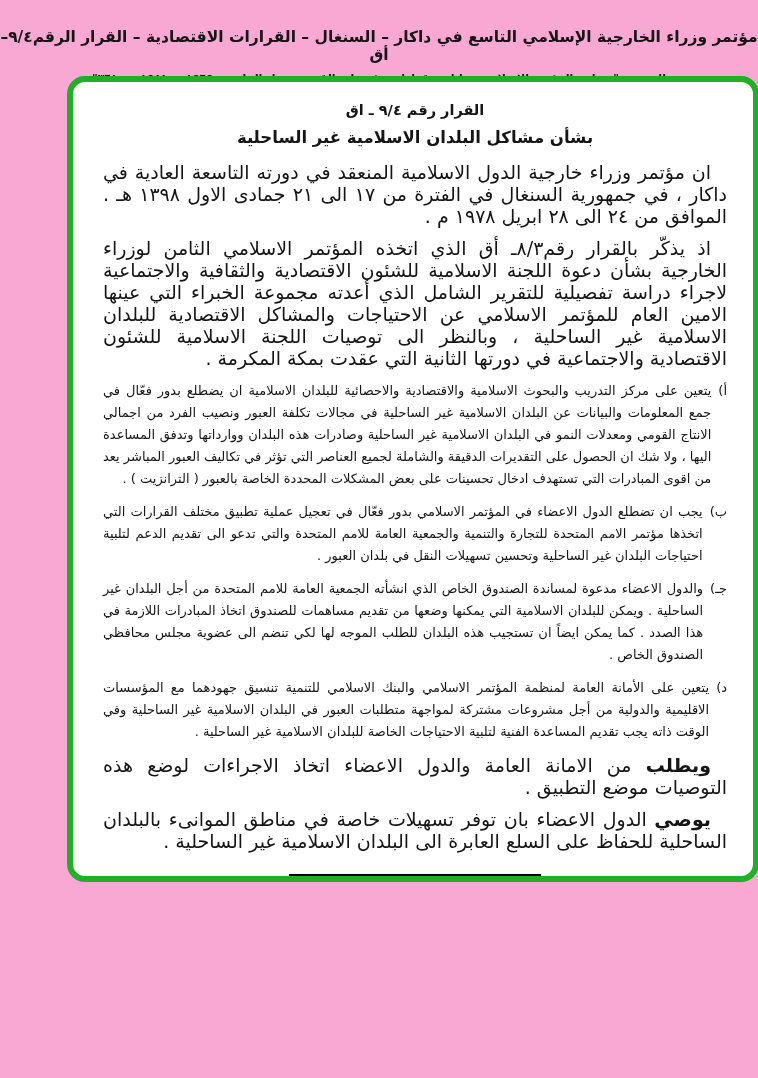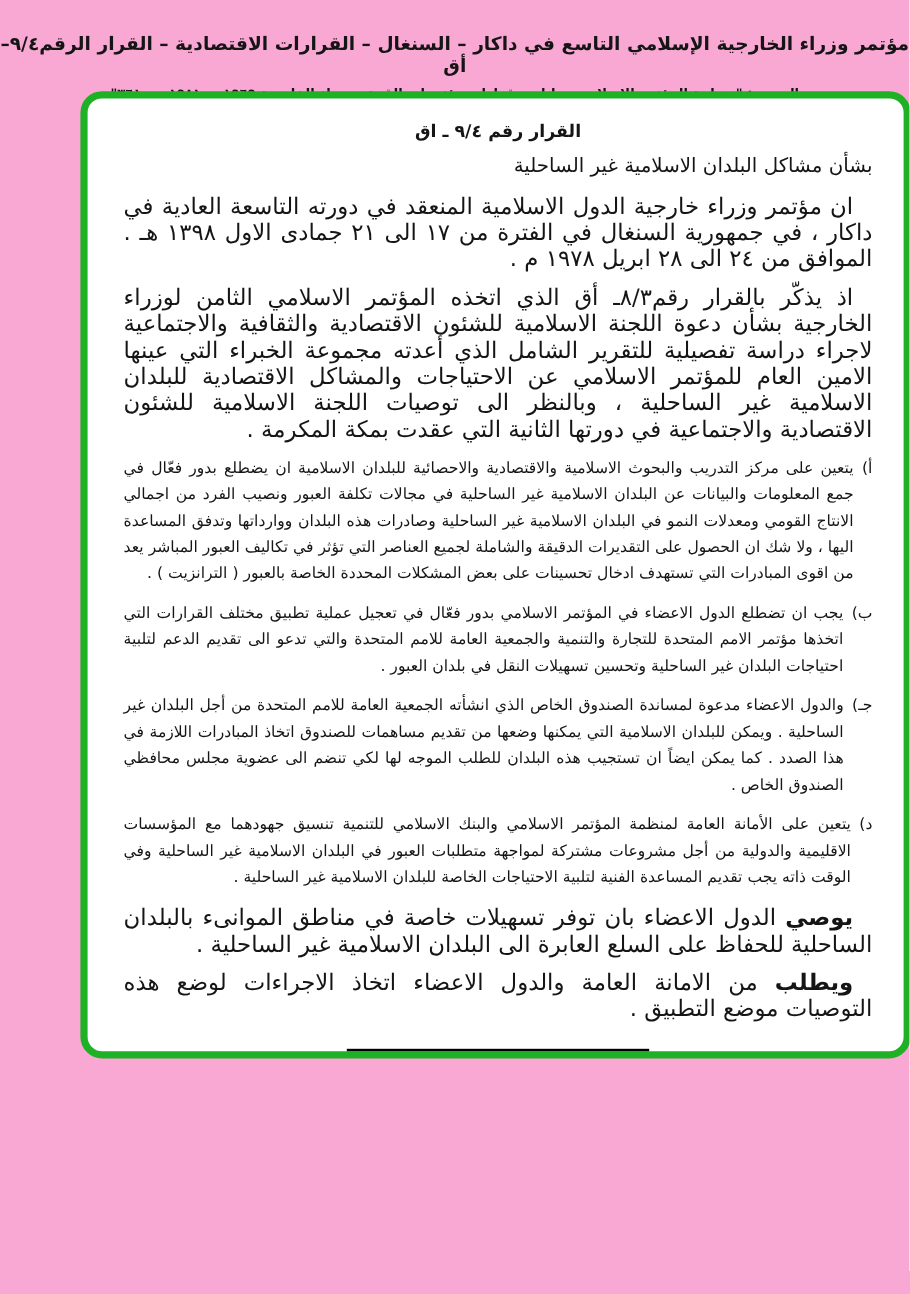--- a/index.html
+++ b/index.html
@@ -40,22 +40,22 @@
     overflow: hidden;
     margin-left: 36px;
   }
   .doc-title {
     text-align: center;
     font-weight: bold;
     font-size: 14.5px;
     margin-top: 4px;
   }
   .doc-subtitle {
-    text-align: right;
-    font-weight: normal;
+    text-align: center;
+    font-weight: bold;
     font-size: 16.5px;
     margin-top: 10px;
     margin-bottom: 14px;
   }
   .para {
     font-size: 19px;
     line-height: 22px;
     text-align: justify;
     margin: 10px 0;
   }
@@ -109,21 +109,21 @@
     <div class="list-item">
       <span class="marker">جـ)</span>
       <span class="item-text">والدول الاعضاء مدعوة لمساندة الصندوق الخاص الذي انشأته الجمعية العامة للامم المتحدة من أجل البلدان غير الساحلية . ويمكن للبلدان الاسلامية التي يمكنها وضعها من تقديم مساهمات للصندوق اتخاذ المبادرات اللازمة في هذا الصدد . كما يمكن ايضاً ان تستجيب هذه البلدان للطلب الموجه لها لكي تنضم الى عضوية مجلس محافظي الصندوق الخاص .</span>
     </div>
 
     <div class="list-item">
       <span class="marker">د)</span>
       <span class="item-text">يتعين على الأمانة العامة لمنظمة المؤتمر الاسلامي والبنك الاسلامي للتنمية تنسيق جهودهما مع المؤسسات الاقليمية والدولية من أجل مشروعات مشتركة لمواجهة متطلبات العبور في البلدان الاسلامية غير الساحلية وفي الوقت ذاته يجب تقديم المساعدة الفنية لتلبية الاحتياجات الخاصة للبلدان الاسلامية غير الساحلية .</span>
     </div>
 
+    <p class="para indent closing"><b>ويطلب</b><span> من الامانة العامة والدول الاعضاء اتخاذ الاجراءات لوضع هذه التوصيات موضع التطبيق .</span></p>
+
     <p class="para indent closing"><b>يوصي</b><span> الدول الاعضاء بان توفر تسهيلات خاصة في مناطق الموانىء بالبلدان الساحلية للحفاظ على السلع العابرة الى البلدان الاسلامية غير الساحلية .</span></p>
-
-    <p class="para indent closing"><b>ويطلب</b><span> من الامانة العامة والدول الاعضاء اتخاذ الاجراءات لوضع هذه التوصيات موضع التطبيق .</span></p>
 
     <div class="divider"></div>
 
   </div>
 
 </div>
 
 </body></html>

